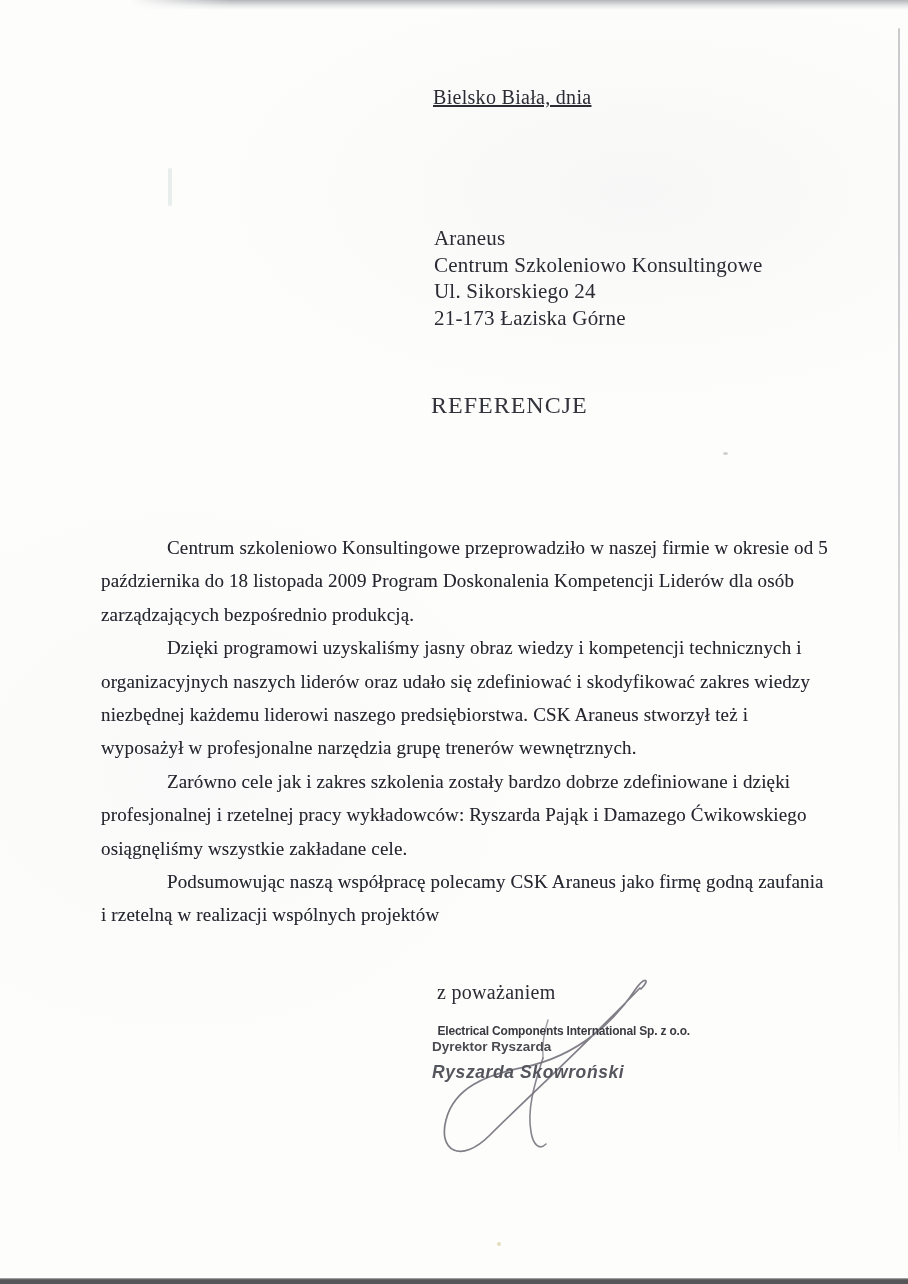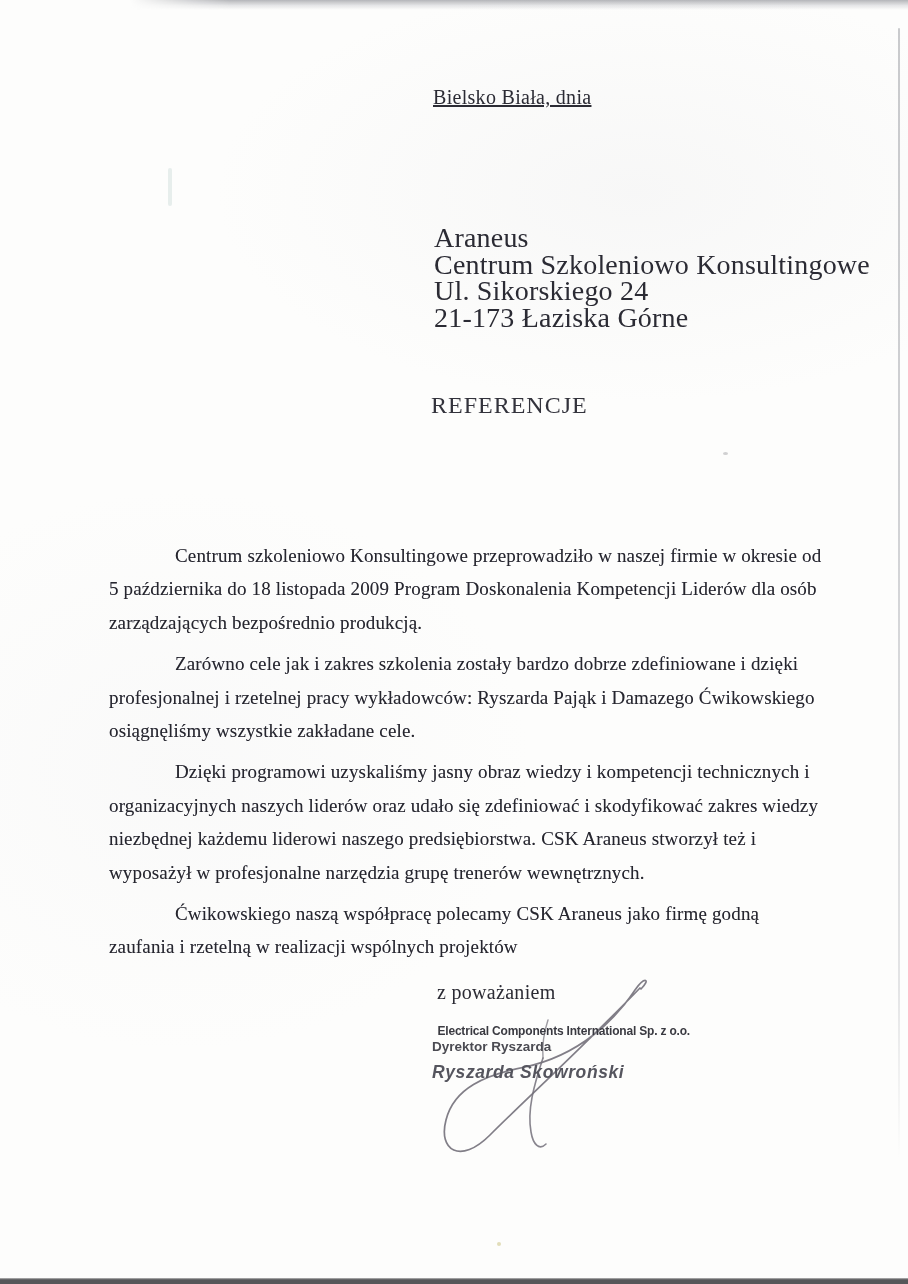--- a/index.html
+++ b/index.html
@@ -75,21 +75,21 @@
     top: 86px;
     font-size: 20px;
     letter-spacing: 0.3px;
     color: #2b2b34;
     text-decoration: underline;
   }
   .recipient {
     position: absolute;
     left: 434px;
     top: 225px;
-    font-size: 28px;
+    font-size: 21px;
     line-height: 26.5px;
     letter-spacing: 0.2px;
     color: #2b2b34;
   }
   .doc-title {
     position: absolute;
     left: 431px;
     top: 392px;
     font-size: 24px;
     letter-spacing: 1px;
@@ -100,21 +100,21 @@
     left: 101px;
     top: 531px;
     width: 732px;
     font-size: 19px;
     line-height: 33.4px;
     letter-spacing: 0.15px;
     color: #26262e;
     text-shadow: 0 0 0.6px rgba(60,60,90,0.35);
   }
   .letter-body p {
-    margin: 8px;
+    margin: 0;
     text-indent: 66px;
   }
   .closing {
     position: absolute;
     left: 437px;
     top: 981px;
     font-size: 20px;
     letter-spacing: 0.3px;
     color: #2b2b34;
   }
@@ -177,23 +177,23 @@
     <div>Araneus</div>
     <div>Centrum Szkoleniowo Konsultingowe</div>
     <div>Ul. Sikorskiego 24</div>
     <div>21-173 Łaziska Górne</div>
   </div>
 
   <div class="doc-title">REFERENCJE</div>
 
   <div class="letter-body">
     <p>Centrum szkoleniowo Konsultingowe przeprowadziło w naszej firmie w okresie od 5 października do 18 listopada 2009 Program Doskonalenia Kompetencji Liderów dla osób zarządzających bezpośrednio produkcją.</p>
+    <p>Dzięki programowi uzyskaliśmy jasny obraz wiedzy i kompetencji technicznych i organizacyjnych naszych liderów oraz udało się zdefiniować i skodyfikować zakres wiedzy niezbędnej każdemu liderowi naszego predsiębiorstwa. CSK Araneus stworzył też i wyposażył w profesjonalne narzędzia grupę trenerów wewnętrznych.</p>
     <p>Zarówno cele jak i zakres szkolenia zostały bardzo dobrze zdefiniowane i dzięki profesjonalnej i rzetelnej pracy wykładowców: Ryszarda Pająk i Damazego Ćwikowskiego osiągnęliśmy wszystkie zakładane cele.</p>
-    <p>Dzięki programowi uzyskaliśmy jasny obraz wiedzy i kompetencji technicznych i organizacyjnych naszych liderów oraz udało się zdefiniować i skodyfikować zakres wiedzy niezbędnej każdemu liderowi naszego predsiębiorstwa. CSK Araneus stworzył też i wyposażył w profesjonalne narzędzia grupę trenerów wewnętrznych.</p>
-    <p>Ćwikowskiego naszą współpracę polecamy CSK Araneus jako firmę godną zaufania i rzetelną w realizacji wspólnych projektów</p>
+    <p>Podsumowując naszą współpracę polecamy CSK Araneus jako firmę godną zaufania i rzetelną w realizacji wspólnych projektów</p>
   </div>
 
   <div class="closing">z poważaniem</div>
 
   <svg class="signature-svg" viewBox="0 0 270 260">
     <path d="M 210 28
              C 150 90, 95 140, 60 175
              C 30 205, 8 190, 16 160
              C 24 128, 55 115, 95 107
              C 150 95, 185 60, 205 30

